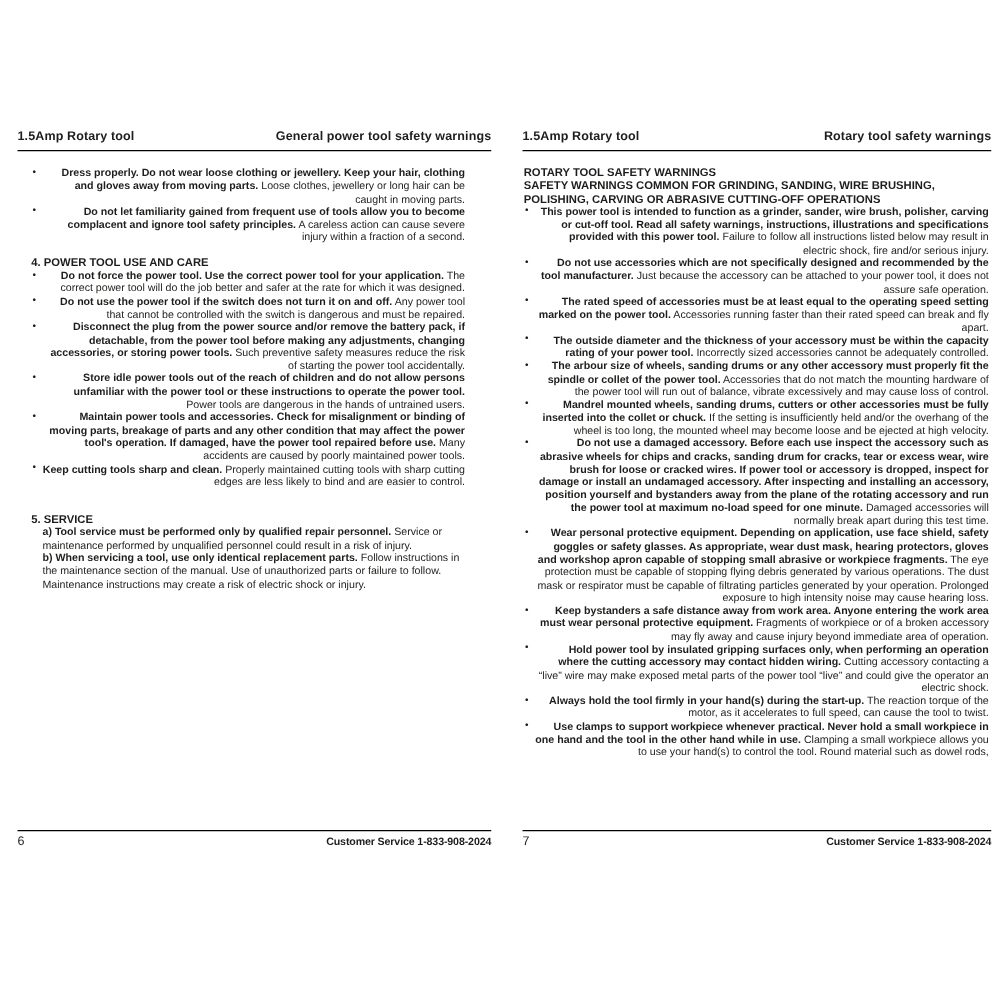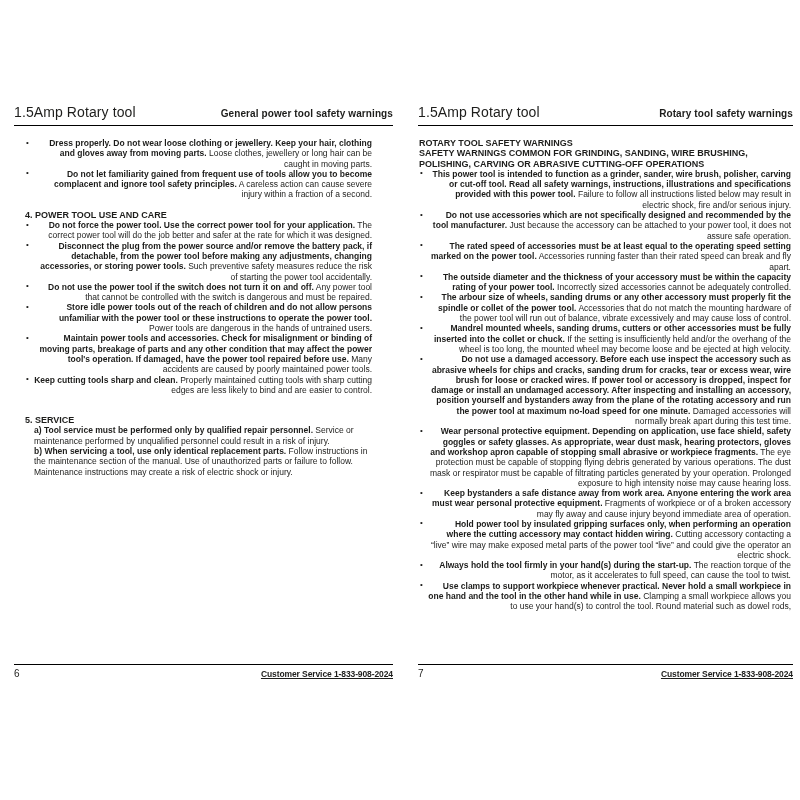--- a/index.html
+++ b/index.html
@@ -26,22 +26,22 @@
 
   .page-header {
     margin-top: 104px;
     display: flex;
     justify-content: space-between;
     align-items: baseline;
     border-bottom: 1.5px solid #000000;
     padding-bottom: 5px;
   }
   .h-left {
-    font-size: 14px;
-    font-weight: 400;
+    font-size: 10px;
+    font-weight: 700;
     letter-spacing: 0.1px;
   }
   .h-right {
     font-size: 10px;
     font-weight: 700;
     letter-spacing: 0.1px;
   }
 
   .page-body {
     padding-top: 12px;
@@ -93,40 +93,39 @@
     align-items: baseline;
   }
   .pg-num {
     font-size: 10px;
     font-weight: 400;
   }
   .cs {
     font-size: 8.5px;
     font-weight: 700;
     letter-spacing: -0.1px;
-    text-decoration: underline;
   }
 </style>
 </head>
 <body>
 
 <div class="spread">
 
   <div class="page page-left">
     <div class="page-header">
       <span class="h-left">1.5Amp Rotary tool</span>
       <span class="h-right">General power tool safety warnings</span>
     </div>
     <div class="page-body">
         <div class="bullet"><span class="b">Dress properly. Do not wear loose clothing or jewellery. Keep your hair, clothing and gloves away from moving parts.</span><span> Loose clothes, jewellery or long hair can be caught in moving parts.</span></div>
         <div class="bullet"><span class="b">Do not let familiarity gained from frequent use of tools allow you to become complacent and ignore tool safety principles.</span><span> A careless action can cause severe injury within a fraction of a second.</span></div>
         <div class="heading">4. POWER TOOL USE AND CARE</div>
         <div class="bullet"><span class="b">Do not force the power tool. Use the correct power tool for your application.</span><span> The correct power tool will do the job better and safer at the rate for which it was designed.</span></div>
+        <div class="bullet"><span class="b">Do not use the power tool if the switch does not turn it on and off.</span><span> Any power tool that cannot be controlled with the switch is dangerous and must be repaired.</span></div>
         <div class="bullet"><span class="b">Disconnect the plug from the power source and/or remove the battery pack, if detachable, from the power tool before making any adjustments, changing accessories, or storing power tools.</span><span> Such preventive safety measures reduce the risk of starting the power tool accidentally.</span></div>
-        <div class="bullet"><span class="b">Do not use the power tool if the switch does not turn it on and off.</span><span> Any power tool that cannot be controlled with the switch is dangerous and must be repaired.</span></div>
         <div class="bullet"><span class="b">Store idle power tools out of the reach of children and do not allow persons unfamiliar with the power tool or these instructions to operate the power tool.</span><span> Power tools are dangerous in the hands of untrained users.</span></div>
         <div class="bullet"><span class="b">Maintain power tools and accessories. Check for misalignment or binding of moving parts, breakage of parts and any other condition that may affect the power tool's operation. If damaged, have the power tool repaired before use.</span><span> Many accidents are caused by poorly maintained power tools.</span></div>
         <div class="bullet"><span class="b">Keep cutting tools sharp and clean.</span><span> Properly maintained cutting tools with sharp cutting edges are less likely to bind and are easier to control.</span></div>
         <div class="spacer"></div>
         <div class="heading">5. SERVICE</div>
         <div class="para"><span class="b">a) Tool service must be performed only by qualified repair personnel.</span><span> Service or maintenance performed by unqualified personnel could result in a risk of injury.</span></div>
         <div class="para"><span class="b">b) When servicing a tool, use only identical replacement parts.</span><span> Follow instructions in the maintenance section of the manual. Use of unauthorized parts or failure to follow. Maintenance instructions may create a risk of electric shock or injury.</span></div>
       </div>
     <div class="page-footer">
       <span class="pg-num">6</span>

